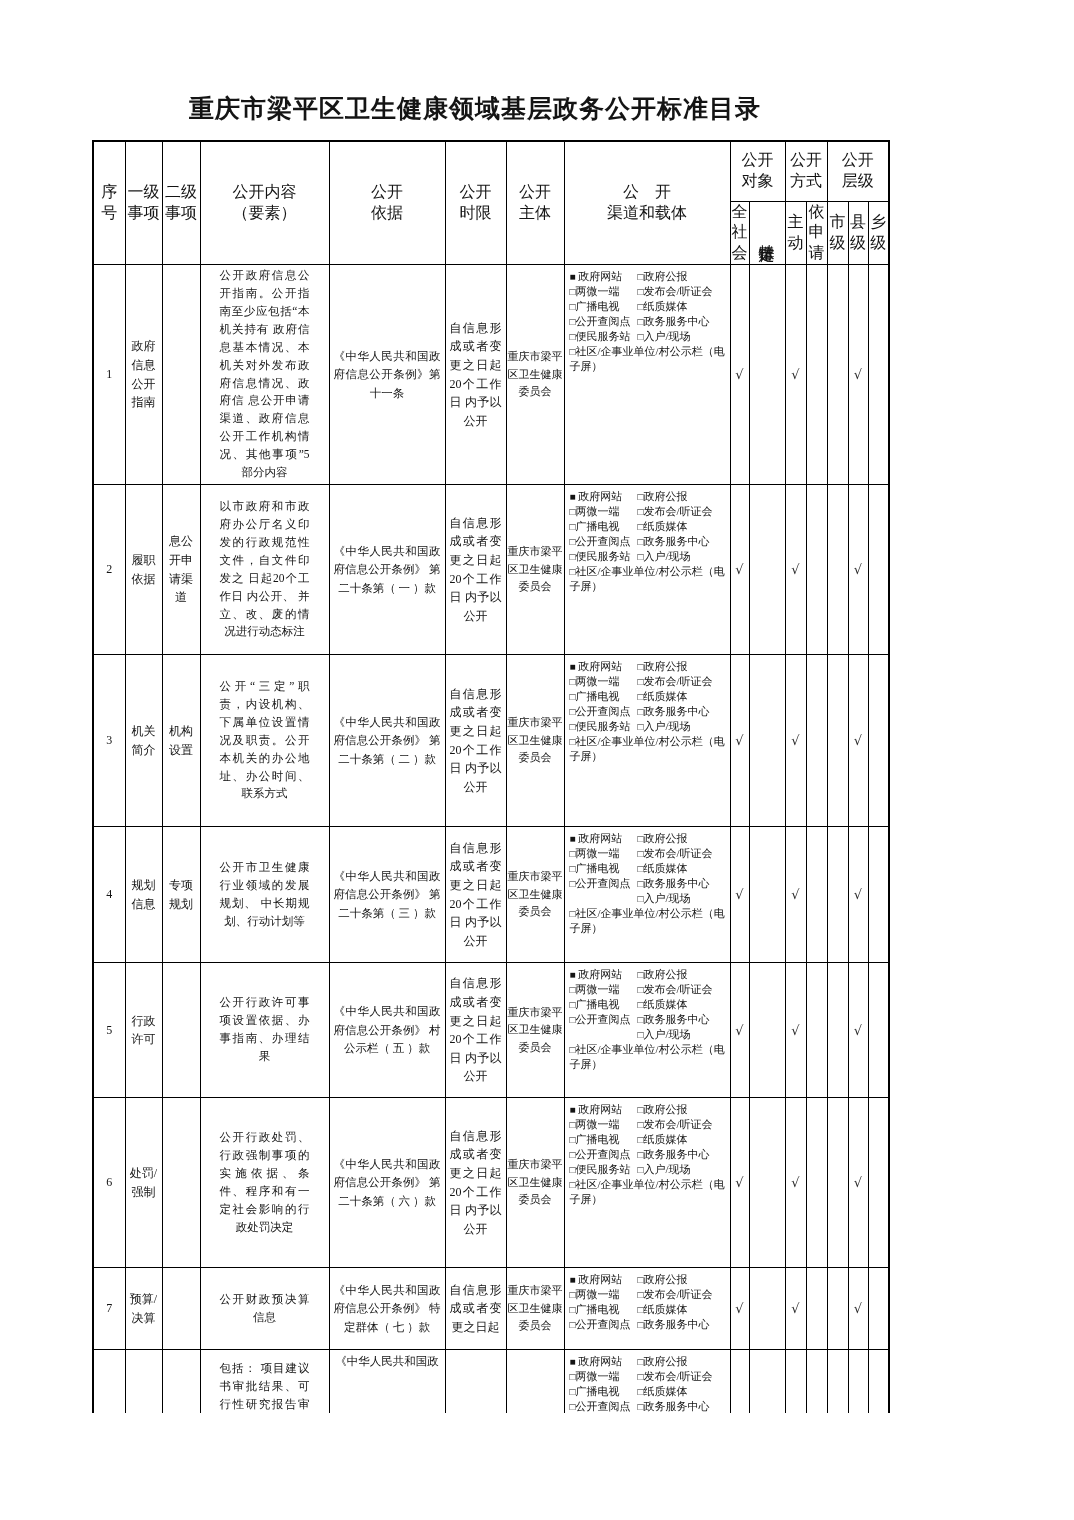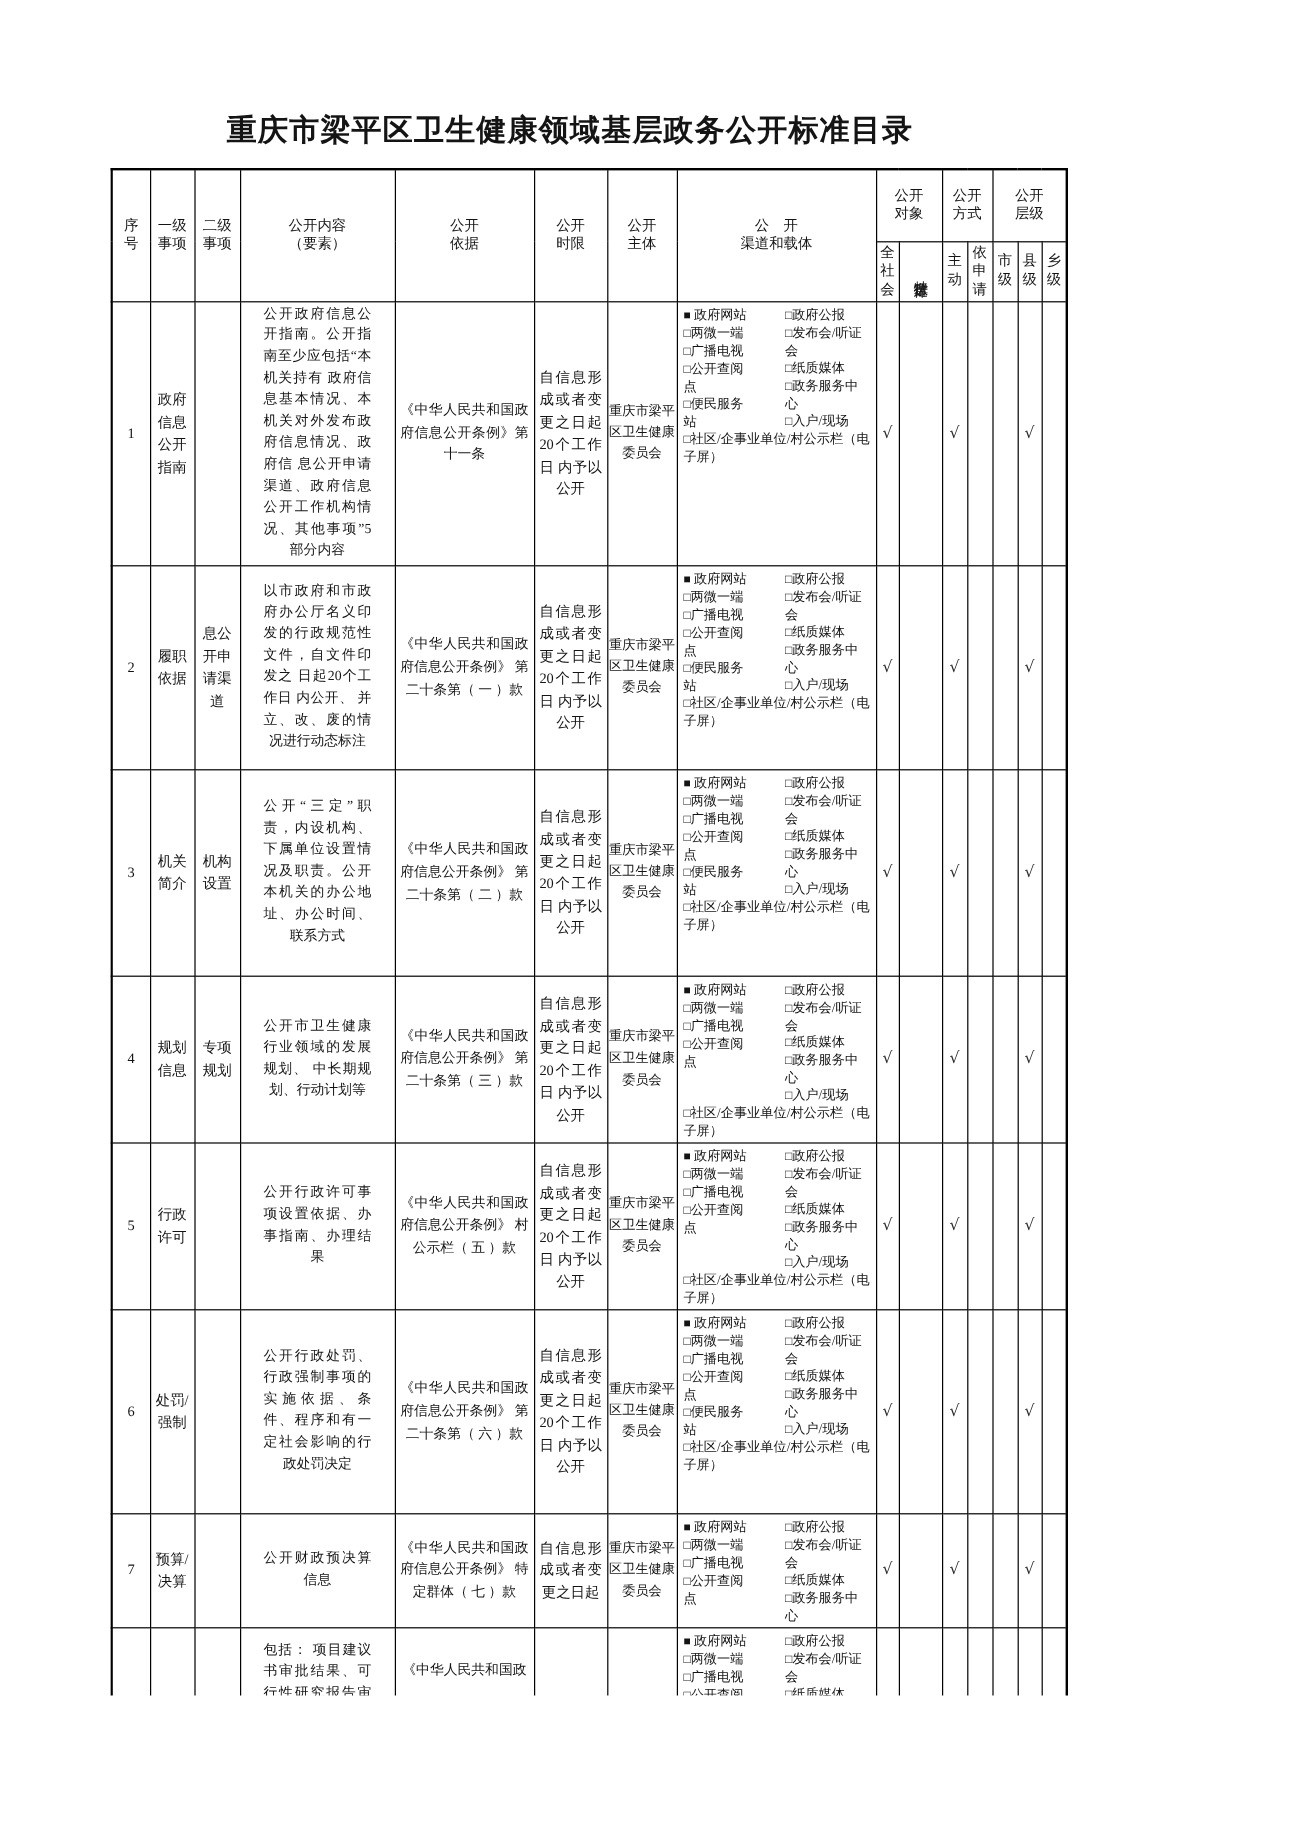--- a/index.html
+++ b/index.html
@@ -10,33 +10,33 @@
   }
   .title{
     position:absolute;left:77px;top:92px;width:796px;text-align:center;
     font-size:25px;font-weight:bold;letter-spacing:1px;white-space:nowrap;
   }
   .tblwrap{
     position:absolute;left:92px;top:140px;width:802px;height:1273px;overflow:hidden;
   }
   table{border-collapse:collapse;table-layout:fixed;width:796px;border:2px solid #000;}
   th,td{border:1px solid #000;padding:0;}
-  th{font-weight:normal;font-size:12px;white-space:pre-line;vertical-align:middle;line-height:1.3;}
+  th{font-weight:normal;font-size:16px;white-space:pre-line;vertical-align:middle;line-height:1.3;}
   thead tr.h1{height:60px;} thead tr.h2{height:50px;}
   td{font-size:12px;text-align:center;vertical-align:middle;}
   .cellTxt{padding:2px 3px;line-height:1.55;}
   .td-seq .cellTxt{padding:2px 0;}
   .td-l1 .cellTxt,.td-l2 .cellTxt{padding:2px 1px;line-height:1.55;}
   .td-content .cellTxt{font-size:11.5px;text-align:justify;text-align-last:center;line-height:1.56;padding:2px 19px;}
   .td-basis .cellTxt{font-size:11.5px;text-align:justify;text-align-last:center;line-height:1.62;padding:2px 4px;}
   .td-time .cellTxt{text-align:justify;text-align-last:center;line-height:1.55;padding:2px 4px;}
   .td-subject .cellTxt{font-size:11px;line-height:1.6;padding:2px 1px;}
   .td-ch{vertical-align:top;text-align:left;}
   .ch-wrap{padding:4px 4px 2px 5px;font-size:11px;line-height:14px;}
-  .ch-cols{display:flex;justify-content:space-between;gap:31px;}
+  .ch-cols{display:flex;justify-content:space-between;}
   .ch-left{width:66px;} .ch-right{width:88px;}
   .ch-item{margin:0;}
   .box{font-size:10px;display:inline;}
   .td-check{font-family:"DejaVu Sans","Liberation Sans",sans-serif;font-size:13px;color:#2a2a2a;}
   .vrl{writing-mode:vertical-rl;height:42px;margin:0 auto;letter-spacing:1px;line-height:15px;}
 </style>
 </head>
 <body>
 
 <div class="title">重庆市梁平区卫生健康领域基层政务公开标准目录</div>
@@ -457,21 +457,21 @@
           <td class="td-check"></td>
         </tr>
         <tr style="height: 260px;">
           <td class="td-seq"></td>
           <td class="td-l1"></td>
           <td class="td-l2"></td>
           <td class="td-content" style="vertical-align: top;">
             <div class="cellTxt" style="padding-top: 10px;">包括： 项目建议书审批结果、可行性研究报告审批结果、初步设计文件审批结果、项目核准结果、节能审查意见、建设项目选址意见审批</div>
           </td>
           <td class="td-basis" style="vertical-align: top;">
-            <div class="cellTxt" style=" margin-top: 24px;">《中华人民共和国政</div>
+            <div class="cellTxt" style="">《中华人民共和国政</div>
           </td>
           <td class="td-time"></td>
           <td class="td-subject"></td>
           <td class="td-ch">
             <div class="ch-wrap">
               <div class="ch-cols">
                 <div class="ch-left">
                   <div class="ch-item"><span class="box">■</span><span> 政府网站</span></div>
                   <div class="ch-item"><span class="box">□</span><span>两微一端</span></div>
                   <div class="ch-item"><span class="box">□</span><span>广播电视</span></div>

